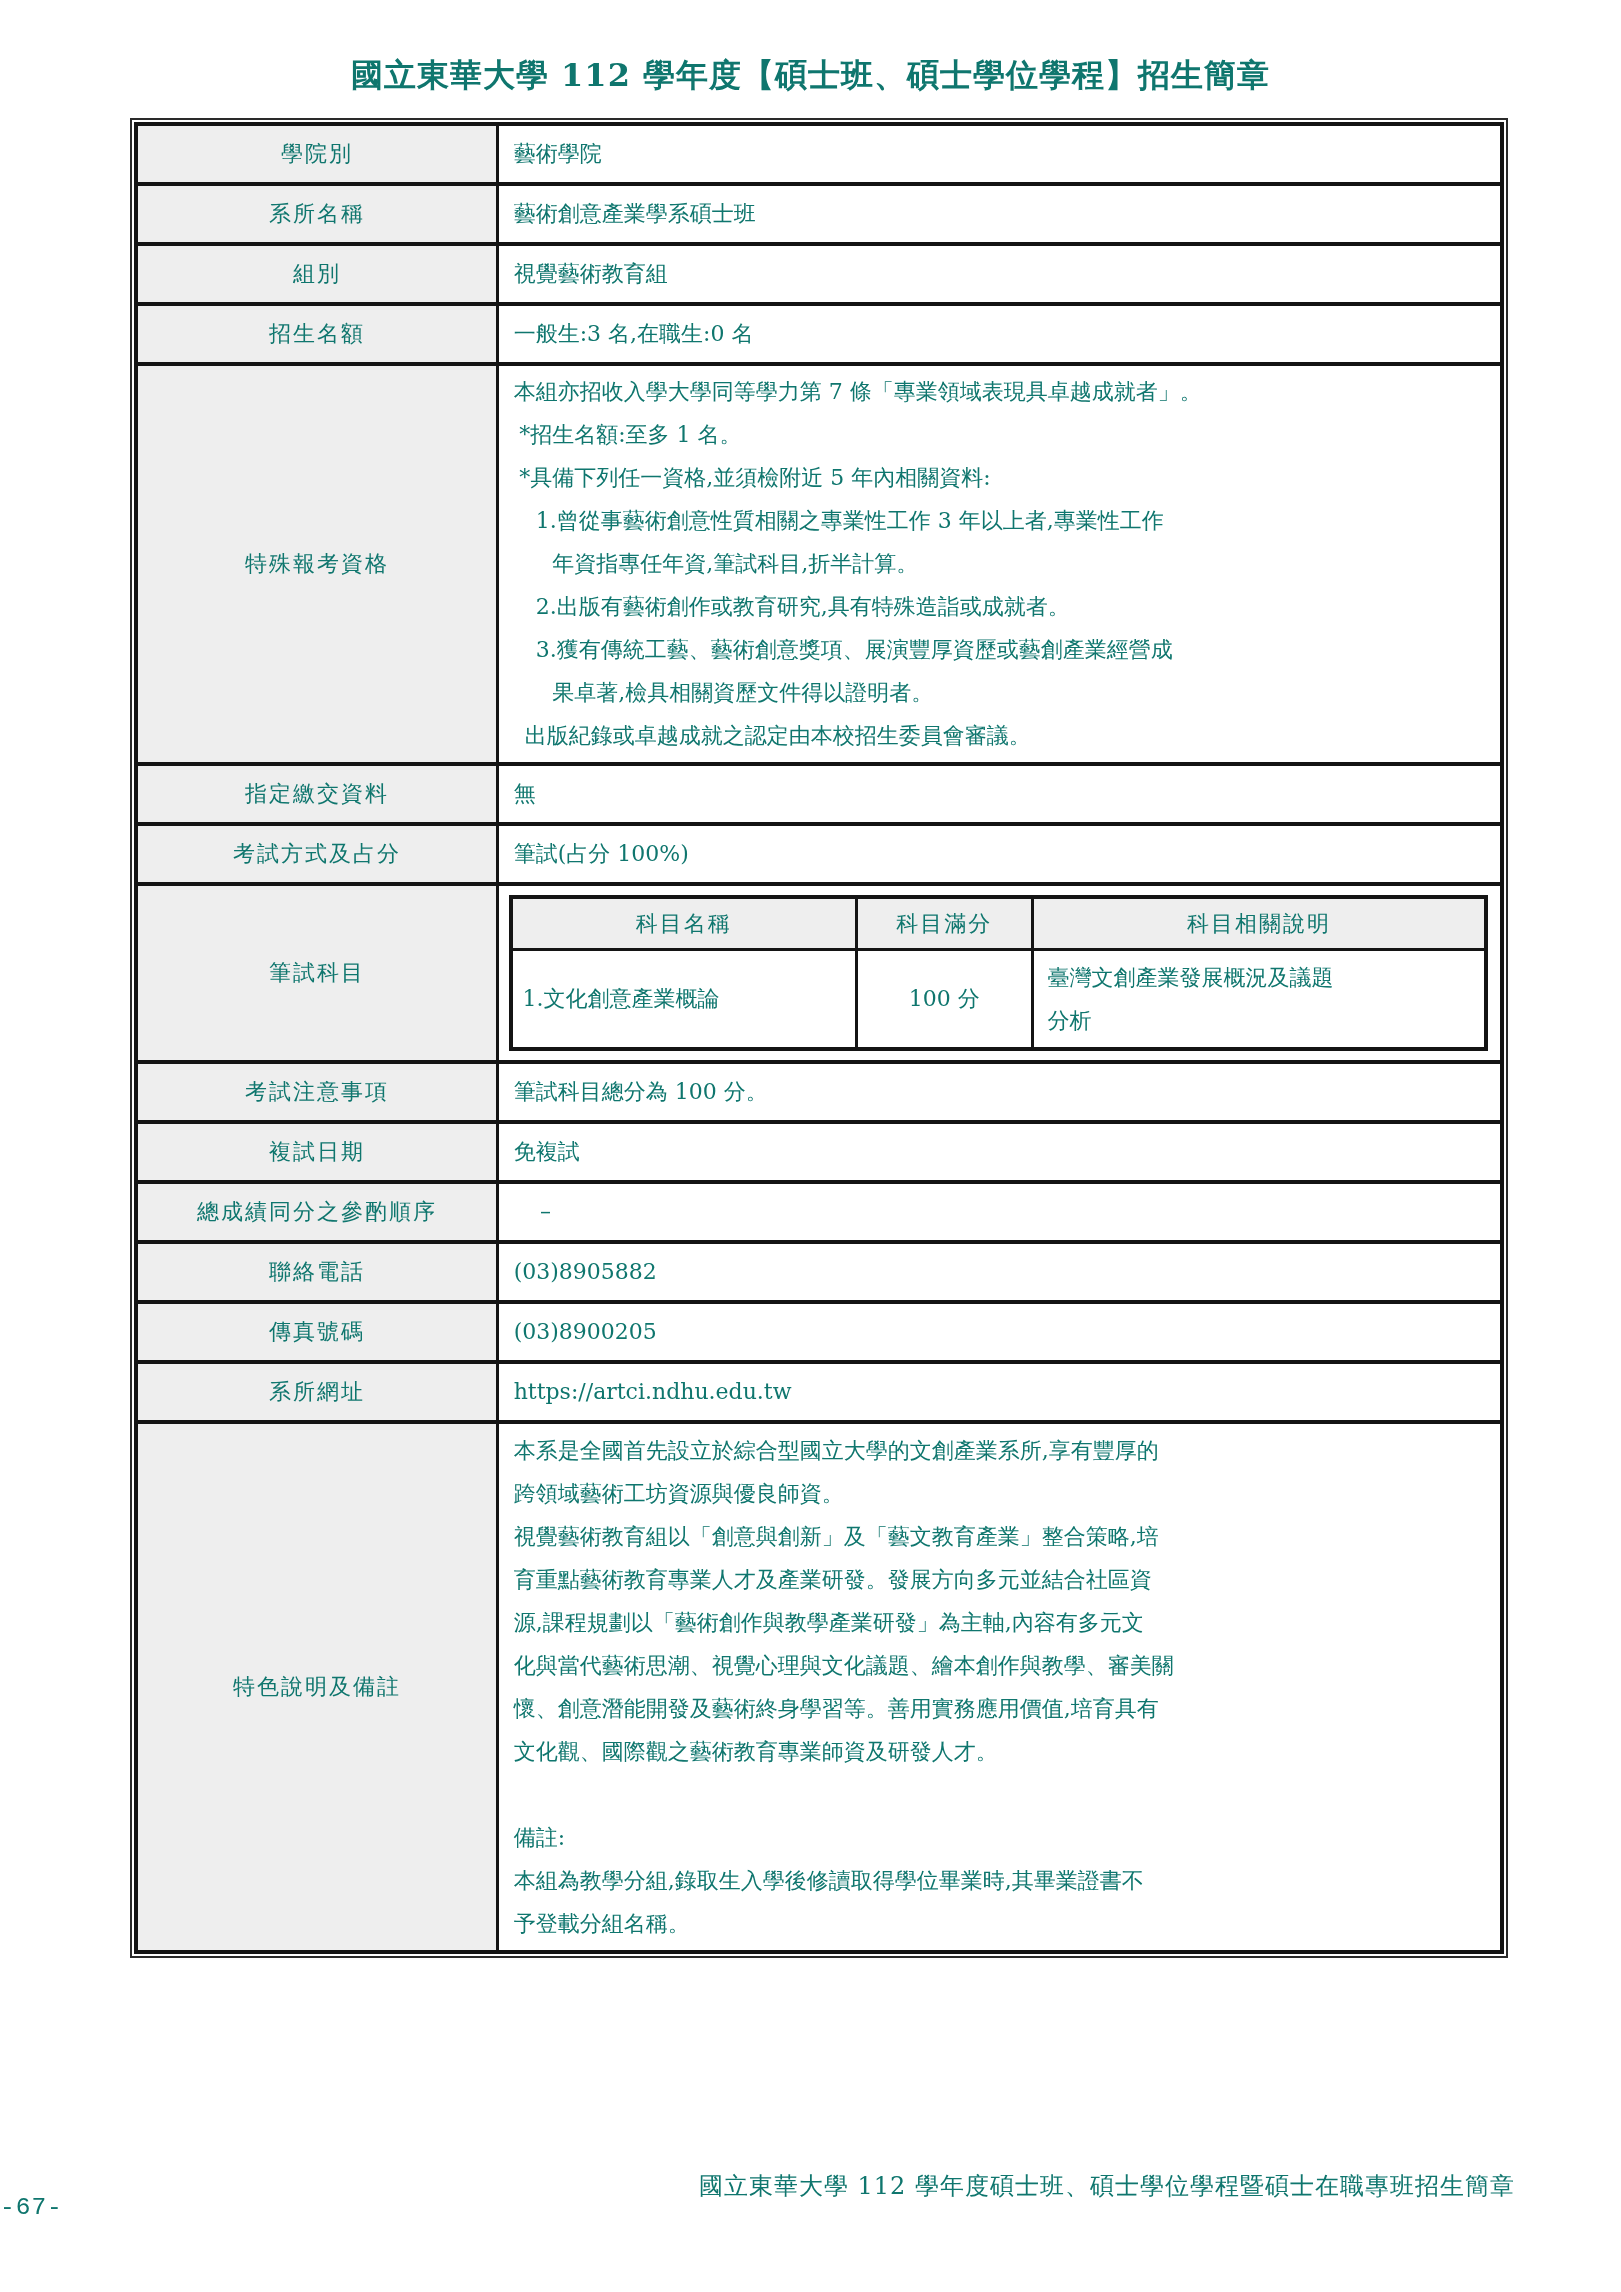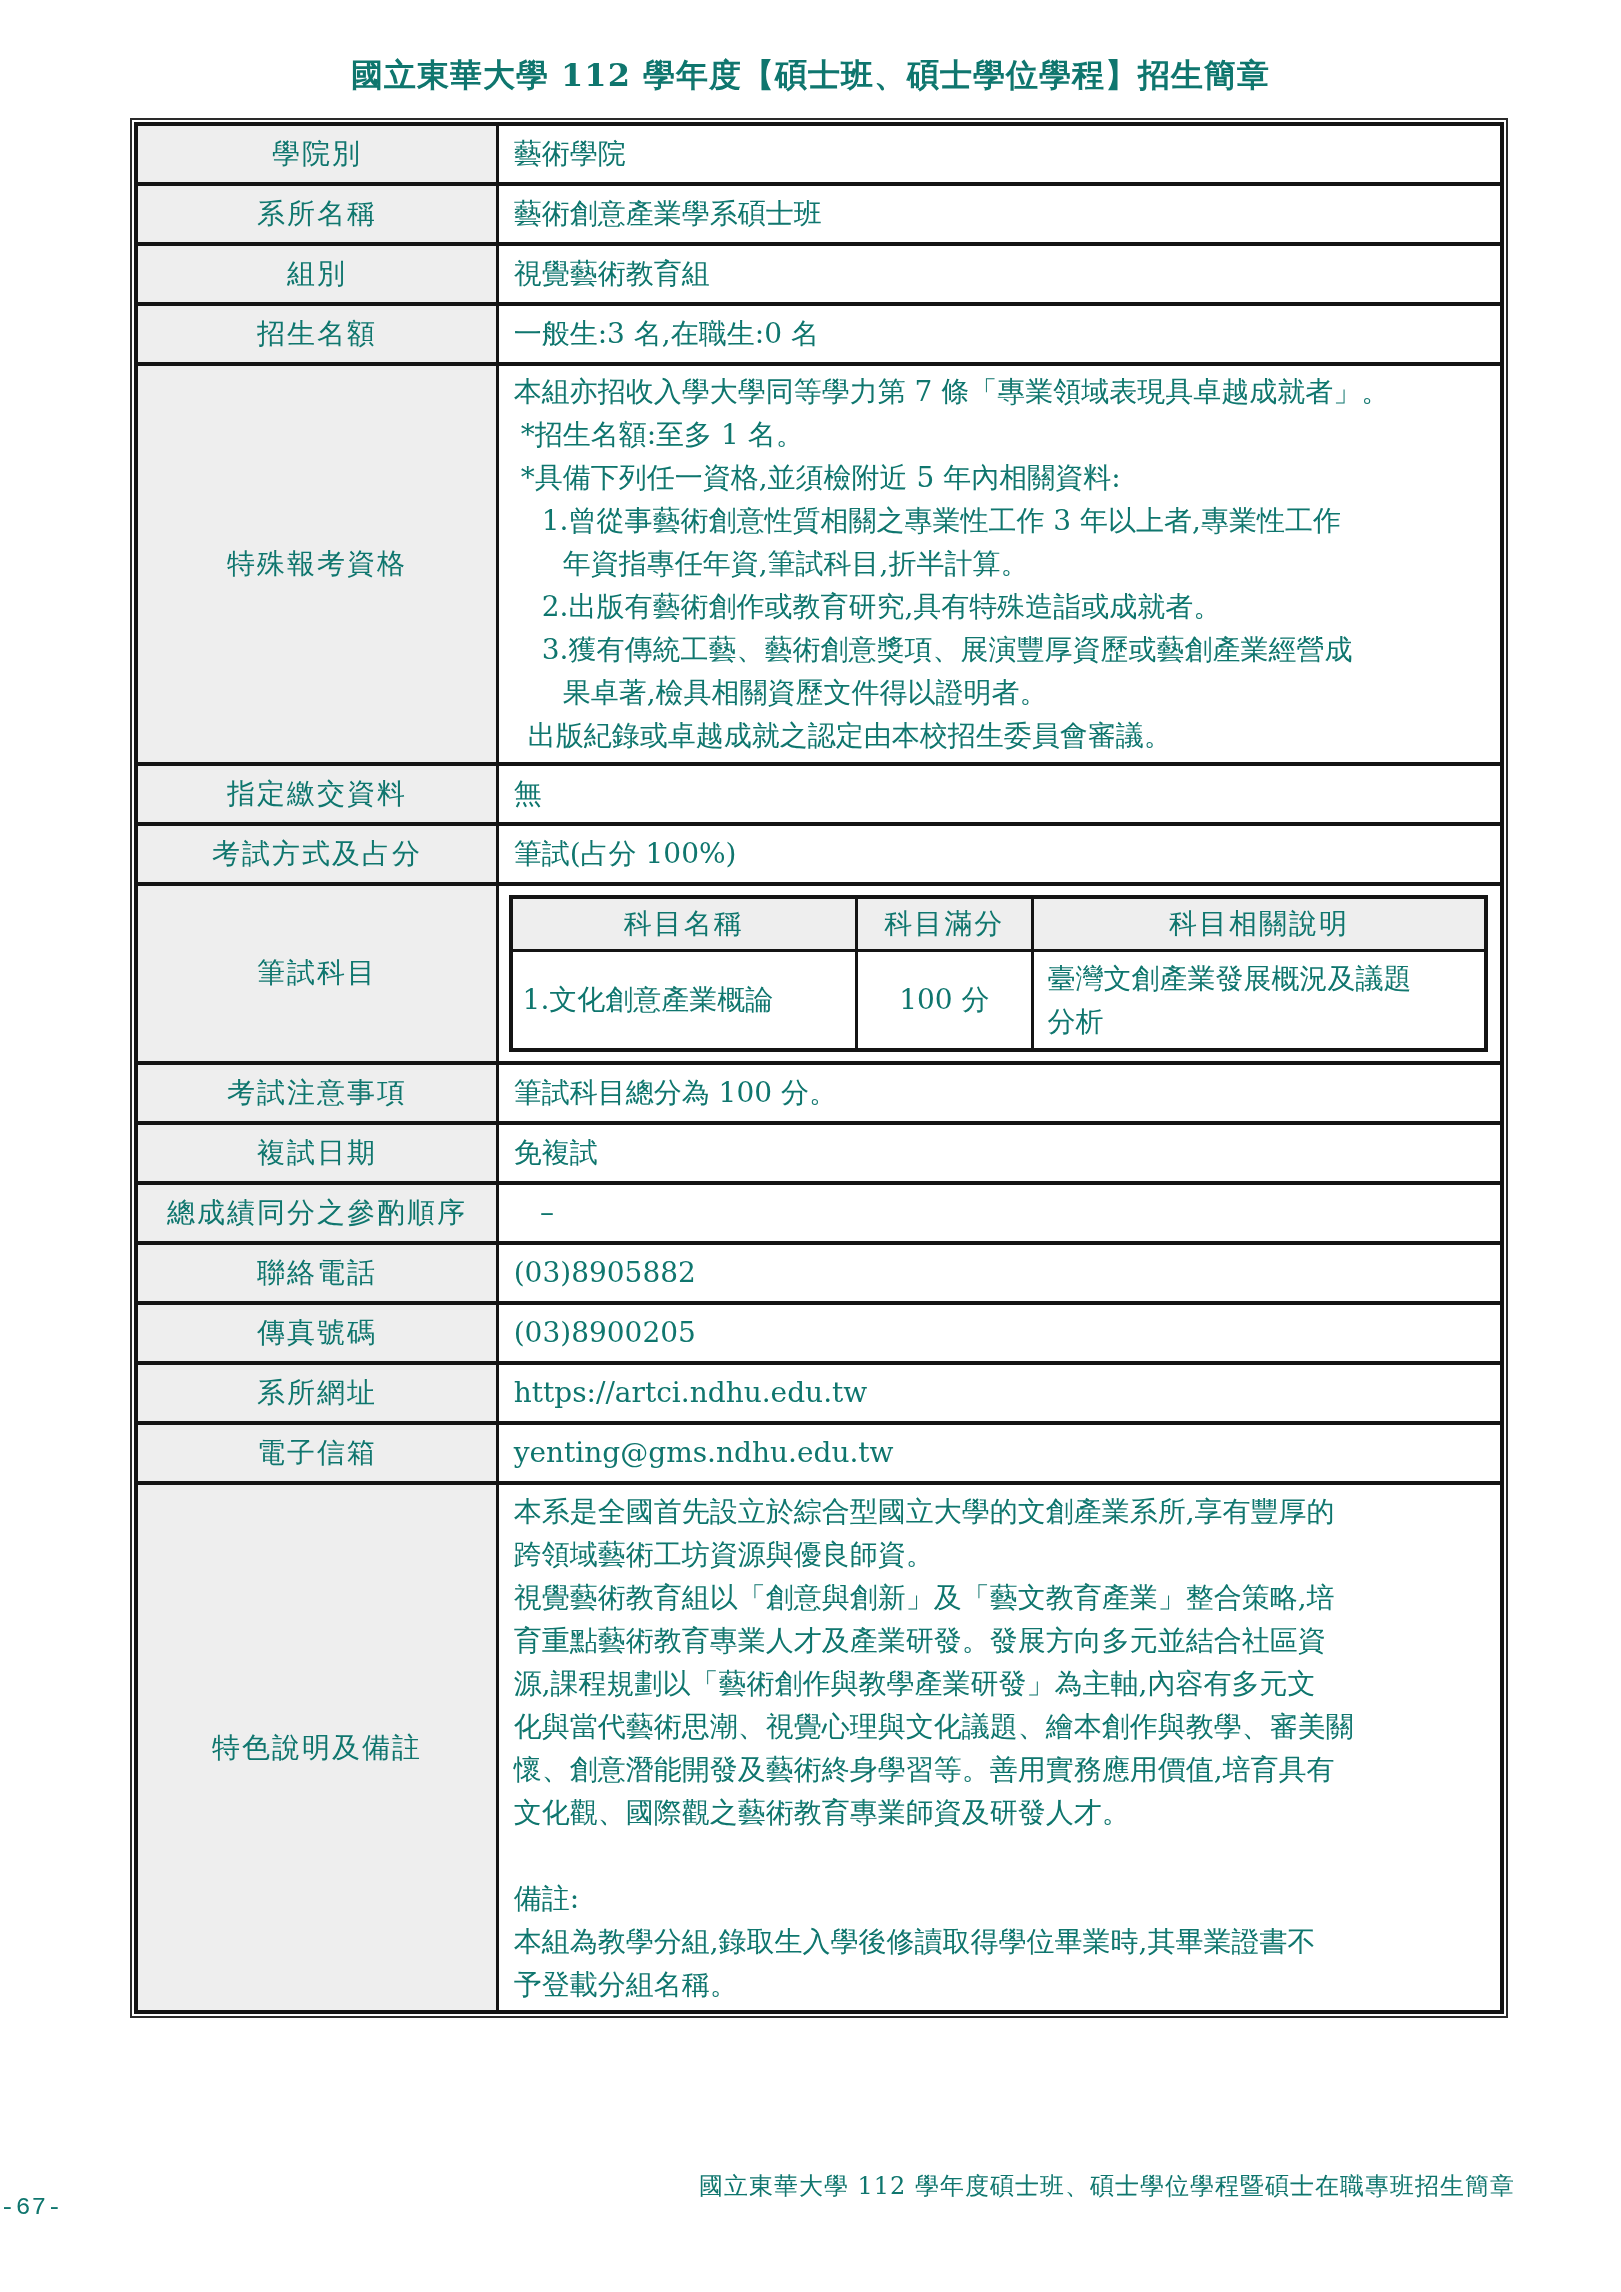--- a/index.html
+++ b/index.html
@@ -18,21 +18,21 @@
     font-weight:700;
     letter-spacing:1px;
   }
   .doc-table{
     margin:23.5px 0 0 134px;
     width:1370px;
     box-sizing:border-box;
     border:4.9px solid #141414;
     outline:2px solid #2a2a2a;
     outline-offset:2.9px;
-    font-size:28px;
+    font-size:22px;
   }
   .trow{
     display:flex;
     border-bottom:4.9px solid #141414;
   }
   .trow:last-child{border-bottom:none;}
   .label-cell{
     flex:0 0 361px;
     box-sizing:border-box;
     background:#eeeeee;
@@ -200,24 +200,20 @@
     <div class="trow">
       <div class="label-cell">傳真號碼</div>
       <div class="value-cell">(03)8900205</div>
     </div>
 
     <div class="trow">
       <div class="label-cell">系所網址</div>
       <div class="value-cell">https://artci.ndhu.edu.tw</div>
     </div>
 
-    <div class="trow">
-      <div class="label-cell">電子信箱</div>
-      <div class="value-cell">yenting@gms.ndhu.edu.tw</div>
-    </div>
 
     <div class="trow">
       <div class="label-cell">特色說明及備註</div>
       <div class="value-cell multiline">
           <div class="tline">本系是全國首先設立於綜合型國立大學的文創產業系所,享有豐厚的</div>
           <div class="tline">跨領域藝術工坊資源與優良師資。</div>
           <div class="tline">視覺藝術教育組以「創意與創新」及「藝文教育產業」整合策略,培</div>
           <div class="tline">育重點藝術教育專業人才及產業研發。發展方向多元並結合社區資</div>
           <div class="tline">源,課程規劃以「藝術創作與教學產業研發」為主軸,內容有多元文</div>
           <div class="tline">化與當代藝術思潮、視覺心理與文化議題、繪本創作與教學、審美關</div>

